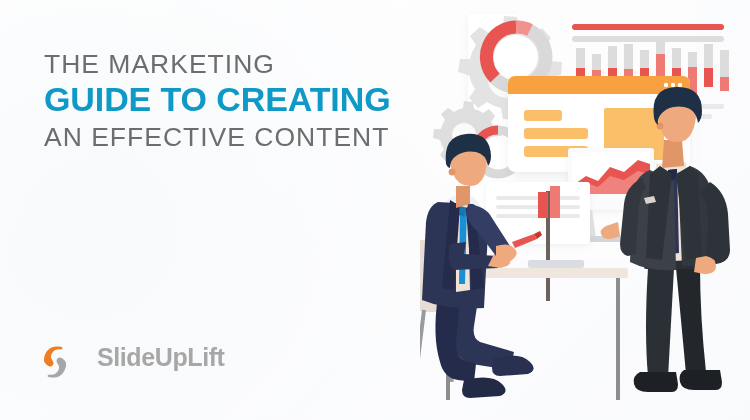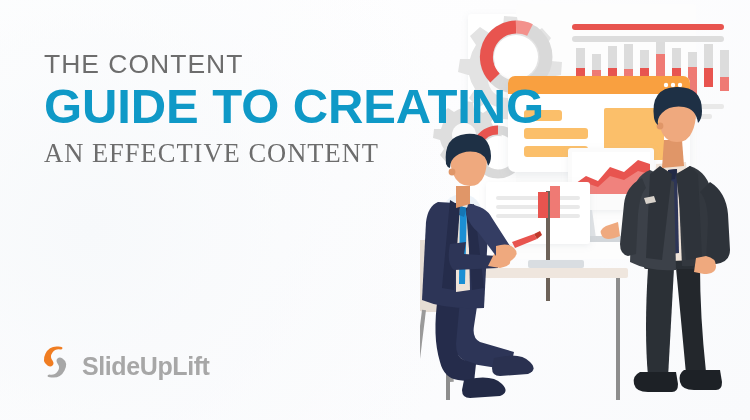--- a/index.html
+++ b/index.html
@@ -27,33 +27,33 @@
     line-height:1.06;
   }
   .hl-small{
     font-size:26.5px;
     font-weight:400;
     color:#6d6d6d;
     letter-spacing:1.0px;
     margin-bottom:3px;
   }
   .hl-big{
-    font-size:49px;
+    font-size:34px;
     font-weight:700;
     color:#0f99c7;
     letter-spacing:-0.1px;
     margin-bottom:6px;
   }
-  #l3{margin-top:1px;margin-bottom:4px;font-family:Liberation Serif, serif;}
+  #l3{margin-top:1px;margin-bottom:4px;}
   #l4{margin-top:2px;}
 
   
   #logo{
     position:absolute;left:40px;top:345px;
-    display:flex;align-items:flex-end;gap:12px;z-index:20;
+    display:flex;align-items:flex-start;gap:27px;z-index:20;
   }
   #logo-mark{width:30px;height:34px;display:block;}
   #logo-text{
     font-size:25px;font-weight:700;color:#a7a7a7;letter-spacing:-0.4px;
     line-height:1;
   }
 
   
   #art{
     position:absolute;right:0;top:0;width:330px;height:420px;
@@ -291,21 +291,21 @@
         <path d="M238 112 q0 -22 19 -22 q19 0 19 22 q0 12 -4 20 q-4 10 -15 10 q-12 0 -16 -12 q-3 -9 -3 -18 z" fill="#efa97e"></path>
         <circle cx="240" cy="126" r="3.4" fill="#e09668"></circle>
 
         <path d="M234 118 q-4 -30 22 -31 q26 -1 26 24 q0 8 -4 12 q-2 -14 -14 -16 q-14 -2 -22 6 q-5 5 -4 12 q-3 -2 -4 -7 z" fill="#1e3045"></path>
       </g>
 
     </svg>
   </div>
 
   <div id="headline">
-    <span class="hl-line hl-small" id="l1">THE CONTENT</span>
+    <span class="hl-line hl-small" id="l1">THE MARKETING</span>
     <span class="hl-line hl-big" id="l2">GUIDE TO CREATING</span>
     <span class="hl-line hl-small" id="l3">AN EFFECTIVE CONTENT</span>
   </div>
 
   <div id="logo">
     <svg id="logo-mark" viewBox="0 0 30 34">
       <path d="M18.5 1.5 q-9 -1 -13 7 q-4 8 2 12 q3 2 5 0 q2 -2 0 -5 q-3 -4 0 -8 q3 -4 8 -3 q2 0 2 -1.5 q0 -1.3 -4 -1.5 z" fill="#f07d22"></path>
       <path d="M11.5 32.5 q9 1 13 -7 q4 -8 -2 -12 q-3 -2 -5 0 q-2 2 0 5 q3 4 0 8 q-3 4 -8 3 q-2 0 -2 1.5 q0 1.3 4 1.5 z" fill="#a7a7a7"></path>
     </svg>
     <span id="logo-text">SlideUpLift</span>

